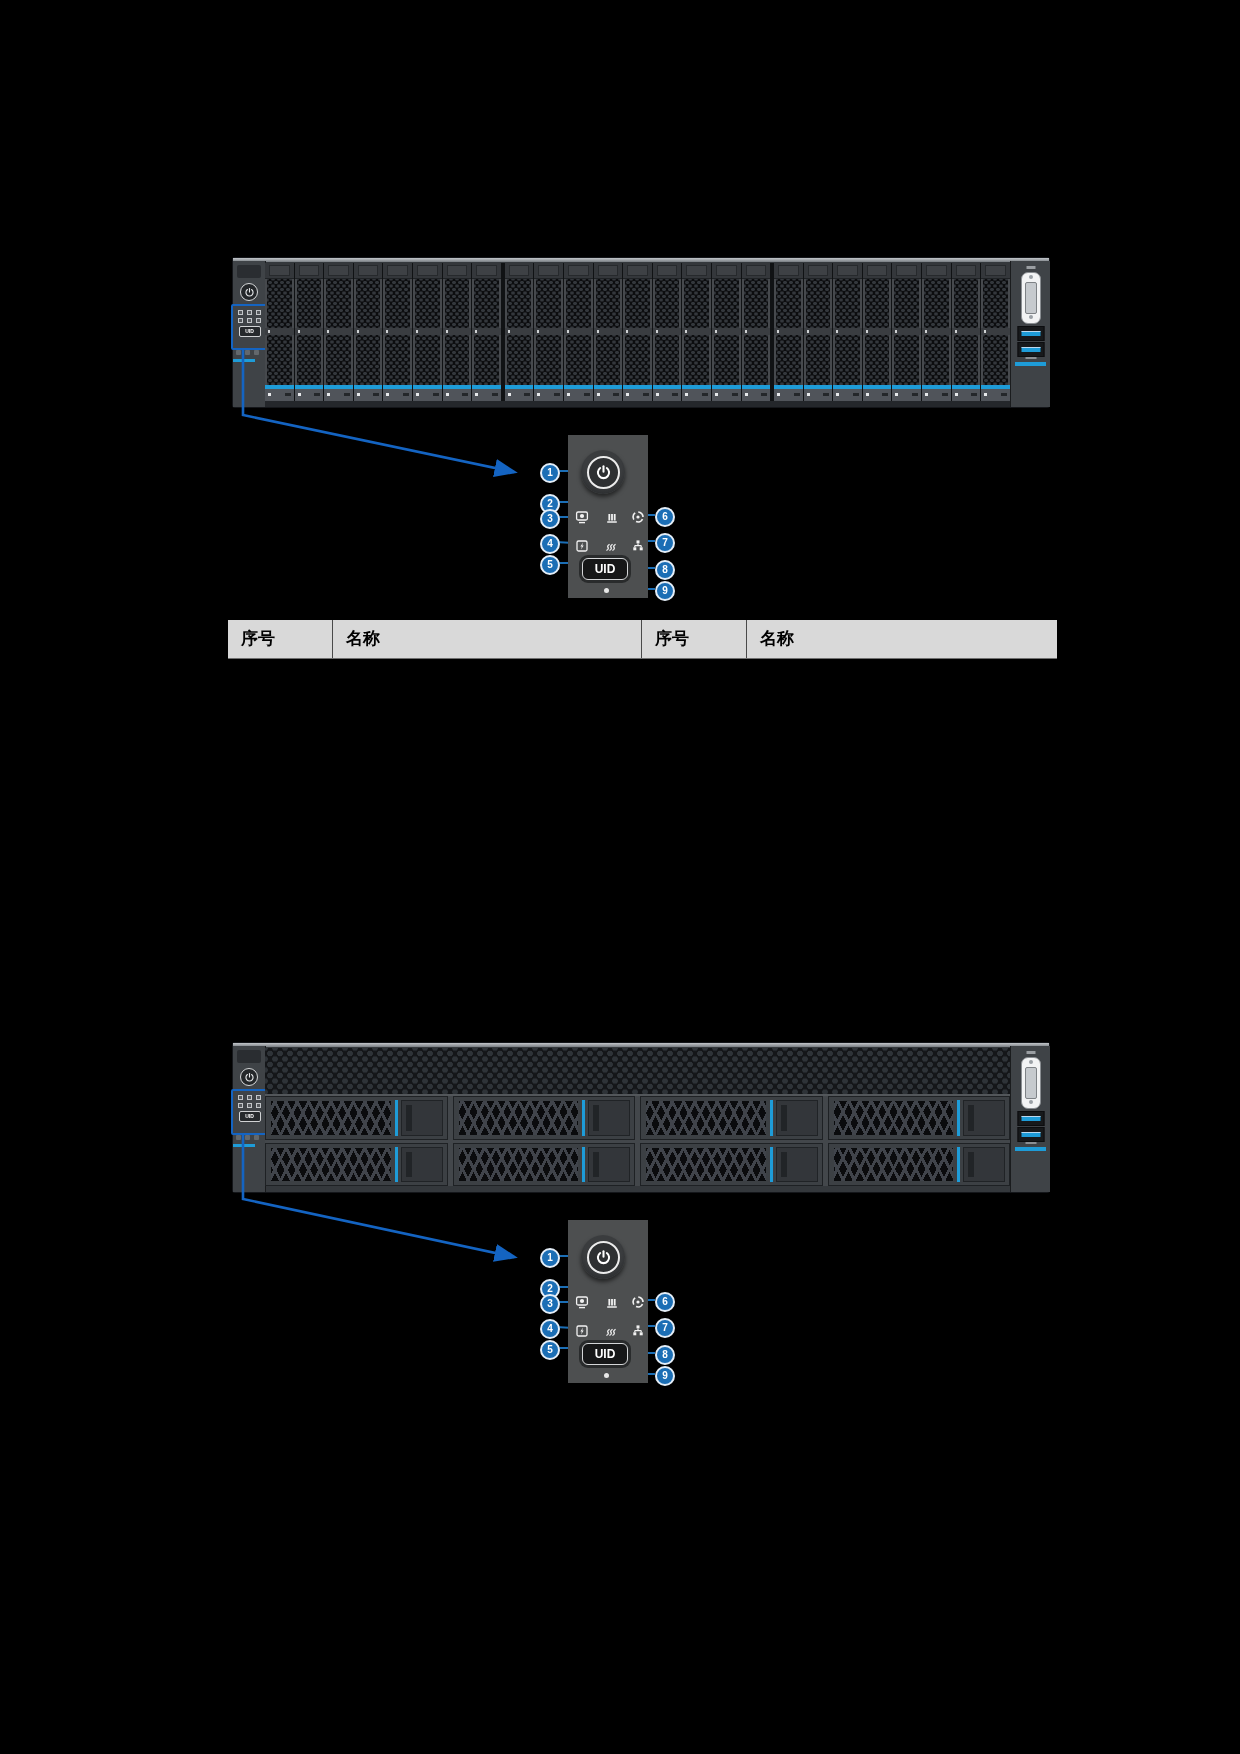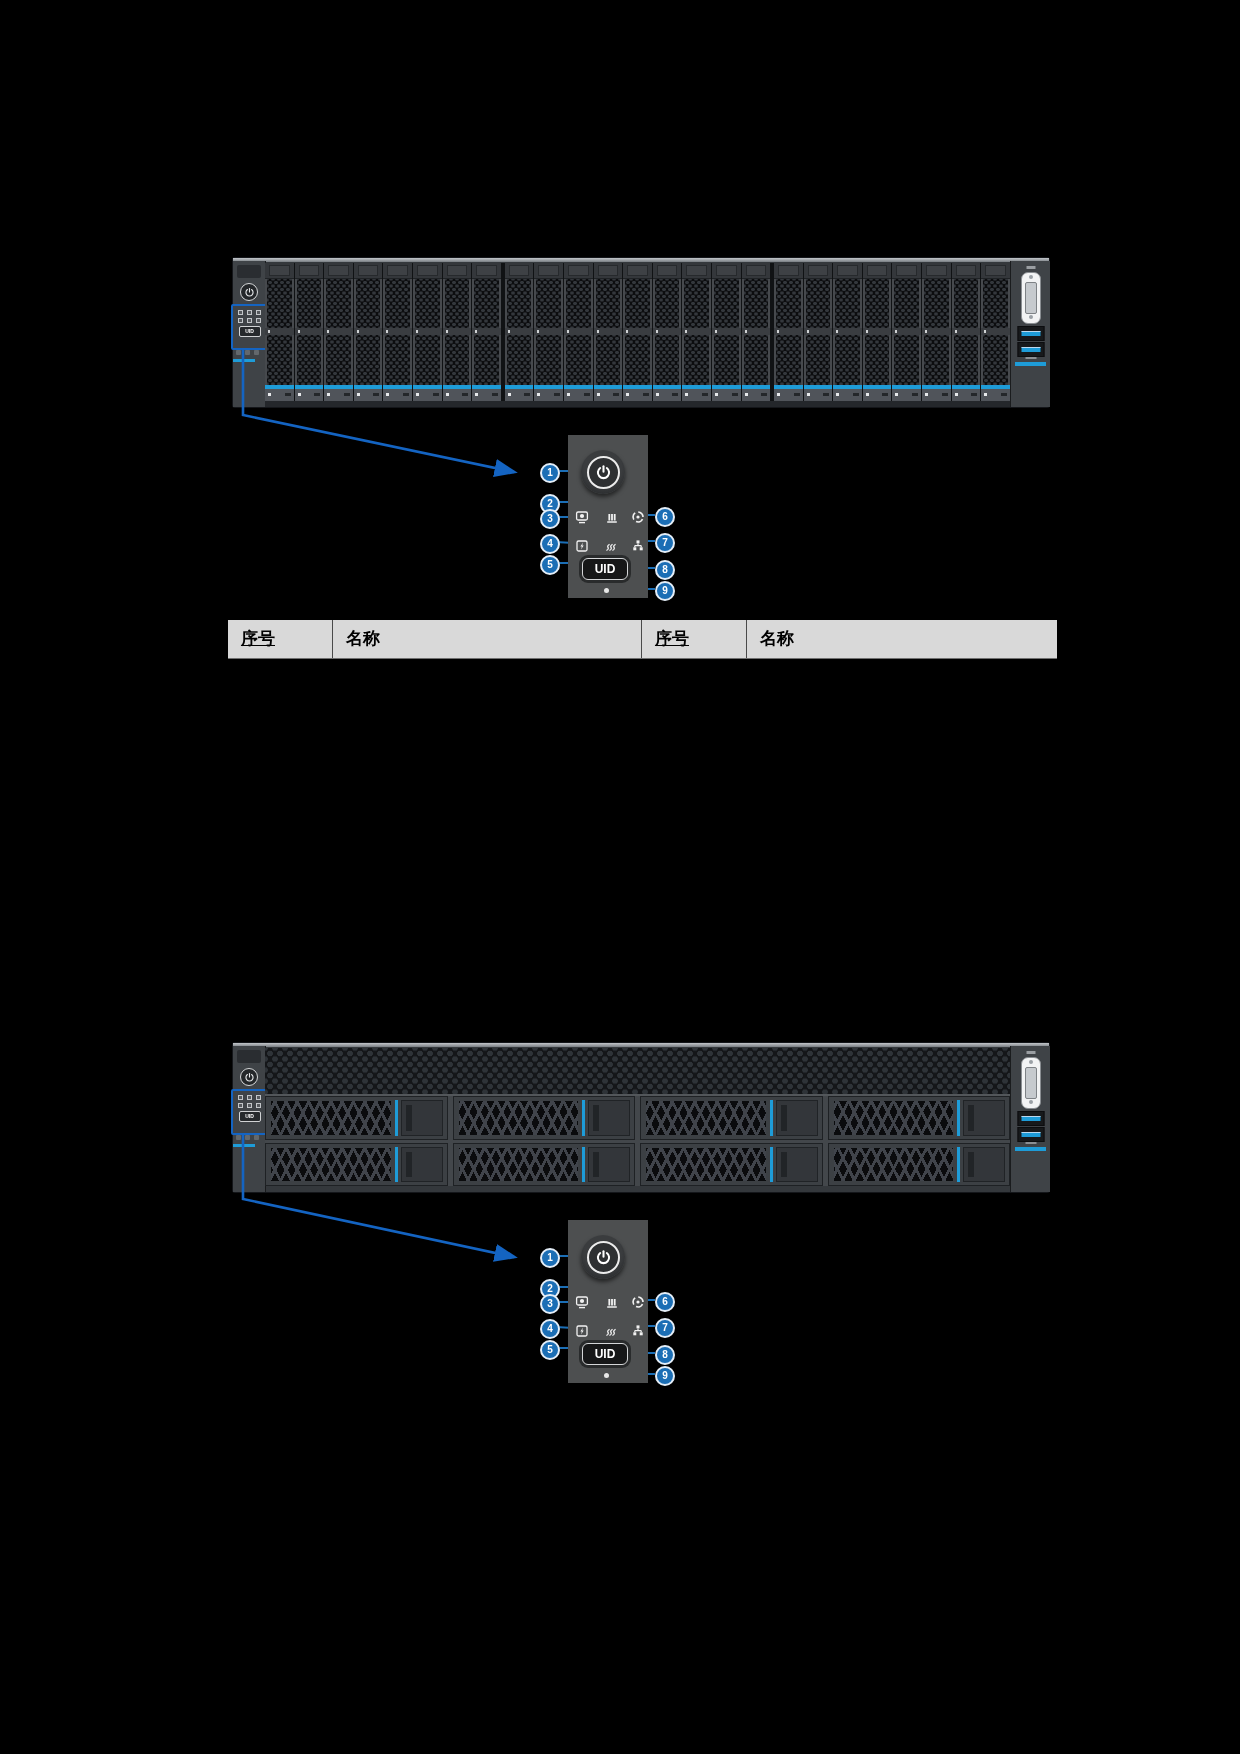--- a/index.html
+++ b/index.html
@@ -98,21 +98,21 @@
   .c1{left:20px;top:33px;} .c2{left:20px;top:64px;} .c3{left:20px;top:79px;}
   .c4{left:20px;top:104px;}.c5{left:20px;top:125px;}
   .c6{left:135px;top:77px;}.c7{left:135px;top:103px;}.c8{left:135px;top:130px;}.c9{left:135px;top:151px;}
 
   
   .tbl{position:absolute;left:228px;top:617px;width:829px;height:42px;display:flex;
        background:#d9d9d9;border-top:3px solid #000;border-bottom:1.5px solid #6f6f6f;box-sizing:border-box;}
   .tbl .cell{height:100%;box-sizing:border-box;border-right:1px solid #4a4a4a;
              font-size:17px;font-weight:bold;color:#000;line-height:38px;padding-left:13px;}
   .tbl .cell:last-child{border-right:none;}
-  .w-sn{width:105px;text-decoration:underline;} .w-name1{width:309px;} .w-name2{width:310px;}
+  .w-sn{width:105px;} .w-name1{width:309px;} .w-name2{width:310px;}
 
   .arrows{position:absolute;left:0;top:0;width:1240px;height:1754px;pointer-events:none;z-index:4;}
   svg{display:block;}
 </style>
 </head>
 <body>
 
 <div class="page">
 
   <div class="server" style="top:258px">

